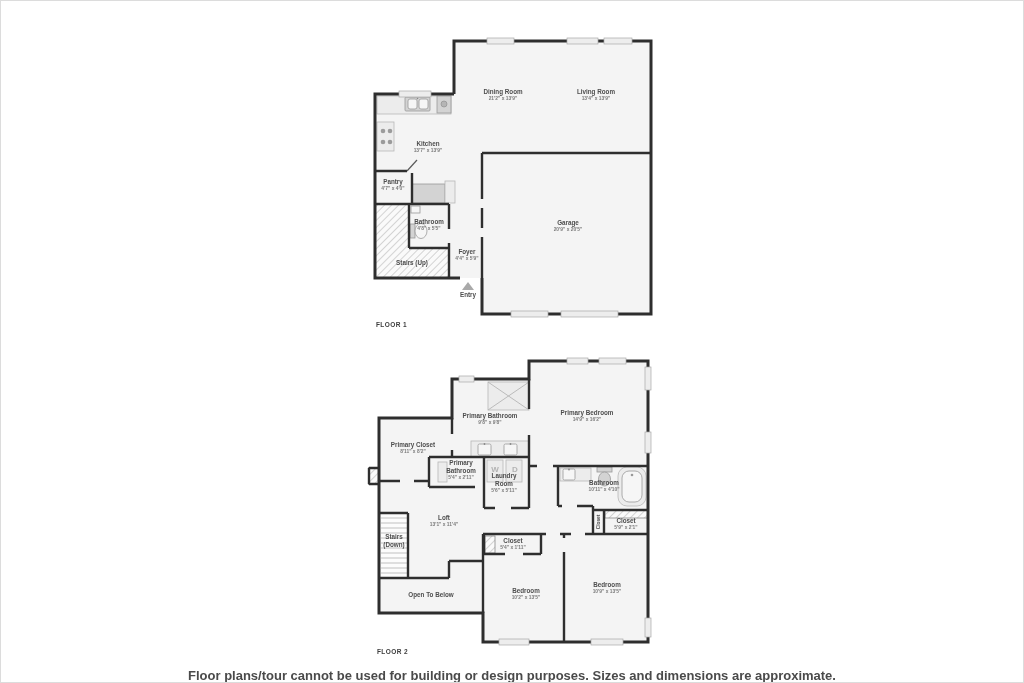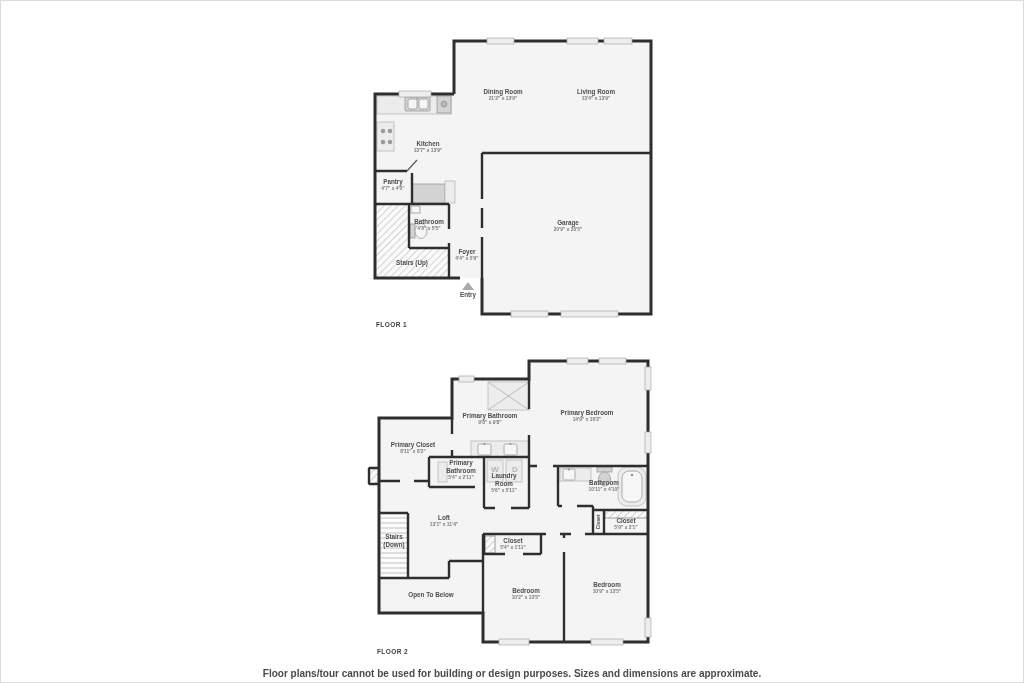--- a/index.html
+++ b/index.html
@@ -28,21 +28,21 @@
   .w36 { width:36px; } .w30 { width:30px; }
   .vlabel { position:absolute; transform:translate(-50%,-50%) rotate(-90deg);
             font-size:4.8px; font-weight:700; color:var(--accent_text,#4d4d4d); z-index:5; }
   .appl { position:absolute; transform:translateX(-50%); font-size:8px; font-weight:700;
           color:#b3b3b3; z-index:5; }
   .floor-tag { position:absolute; font-size:6.5px; font-weight:700; letter-spacing:.4px;
                color:#3d3d3d; z-index:5; }
   .address { position:absolute; left:18px; top:661px; font-size:11px; font-weight:700;
              color:#383838; }
   .disclaimer { position:absolute; left:0; right:0; top:667px; text-align:center;
-                font-size:10px; font-weight:700; color:#4a4a4a; }
+                font-size:13px; font-weight:700; color:#4a4a4a; }
 </style>
 </head>
 <body>
 
 <div class="page">
 
   <svg style="left:360px; top:25px;" width="300" height="300" viewBox="360 25 300 300">
     <defs>
       <pattern id="hatchD" width="5" height="5" patternUnits="userSpaceOnUse" patternTransform="rotate(45)">
         <rect width="5" height="5" fill="#fafafa"></rect>

